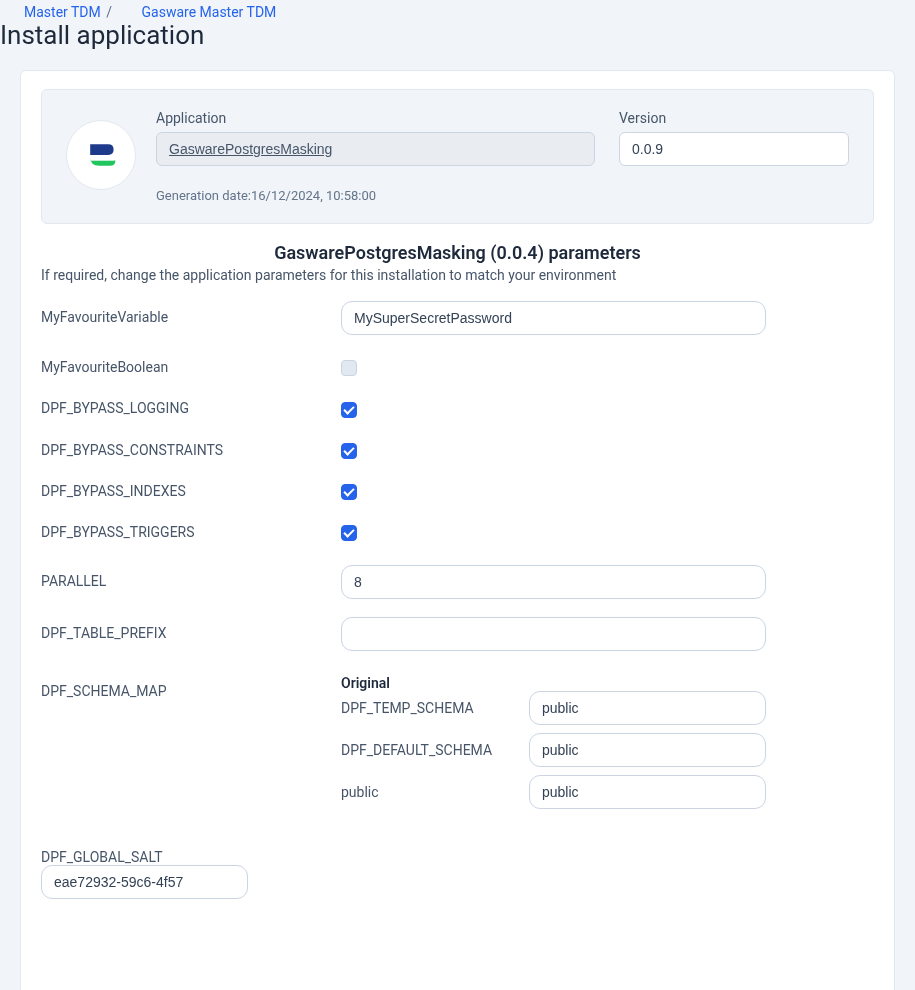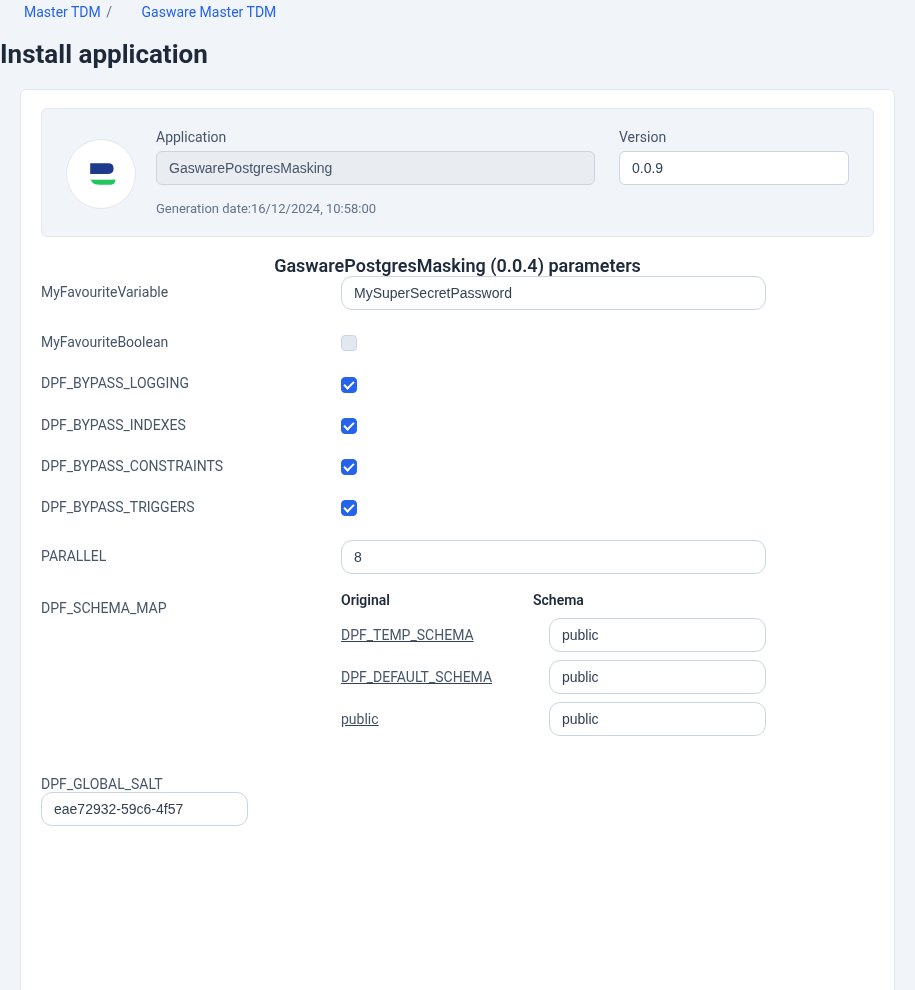--- a/index.html
+++ b/index.html
@@ -14,23 +14,23 @@
 
     .breadcrumb {
       padding: 4px 0 0 0;
       font-size: 14px;
       color: #2563eb;
     }
     .breadcrumb .sep { color: #64748b; margin: 0 2px; }
 
     .page-title {
       font-size: 26px;
-      font-weight: 700;
+      font-weight: 400;
       color: #1e293b;
-      margin-top: 19px;
+      margin-top: 0;
       margin-bottom: 12px;
     }
 
     .main-card {
       background: #fff;
       border: 1px solid #e2e8f0;
       border-radius: 6px;
       padding: 18px 20px 22px 20px;
       margin: 20px 20px 0 20px;
     }
@@ -75,26 +75,27 @@
       border-radius: 6px;
       padding: 8px 12px;
       font-size: 14px;
       background: #fff;
       color: #334155;
       width: 100%;
     }
     .field-input[disabled] {
       background: #e9edf2;
       color: #475569;
+      text-decoration: underline;
     }
 
     .gen-date {
       color: #64748b;
       font-size: 13px;
-      margin-top: 10px;
+      margin-top: 16px;
     }
 
     .params-title {
       font-size: 18px;
       font-weight: 600;
       color: #1e293b;
       margin-top: 18px;
       text-align: center;
     }
     .params-subtitle {
@@ -145,29 +146,27 @@
       border-width: 0 2px 2px 0;
       transform: rotate(45deg);
     }
 
     .schema-table { width: 100%; }
     .schema-header {
       display: flex;
       gap: 12px;
       font-weight: 600;
       color: #1e293b;
-      margin-bottom: 10px;
     }
     .schema-header .col { flex: 1; }
     .schema-row {
       display: flex;
-      gap: 28px;
+      gap: 8px;
       align-items: center;
       margin-bottom: 8px;
-      text-decoration: underline;
     }
     .schema-row .orig {
       flex: 0 0 180px;
       color: #475569;
     }
     .schema-row .sch { flex: 1; }
     .schema-row .sch .field-input { width: 100%; }
 
     .footer {
       margin-top: 28px;
@@ -206,65 +205,69 @@
         <span class="gen-date"><span>Generation date:</span><span>16/12/2024, 10:58:00</span></span>
       </div>
       <div class="field-group version">
         <span class="field-label">Version</span>
         <input class="field-input" value="0.0.9" style="">
       </div>
     </div>
   </div>
 
   <h2 class="params-title">GaswarePostgresMasking (0.0.4) parameters</h2>
+  <p class="params-subtitle">If required, change the application parameters for this installation to match your environment</p>
 
   <div class="param-row">
     <div class="param-label">MyFavouriteVariable</div>
     <div class="param-control"><input class="field-input" value="MySuperSecretPassword" style=""></div>
   </div>
 
   <div class="param-row">
     <div class="param-label checkbox-align">MyFavouriteBoolean</div>
     <div class="param-control"><input type="checkbox" class="checkbox" style=""></div>
   </div>
 
   <div class="param-row">
     <div class="param-label checkbox-align">DPF_BYPASS_LOGGING</div>
     <div class="param-control"><input type="checkbox" class="checkbox" checked="" style=""></div>
   </div>
 
   <div class="param-row">
+    <div class="param-label checkbox-align">DPF_BYPASS_CONSTRAINTS</div>
+    <div class="param-control"><input type="checkbox" class="checkbox" checked="" style=""></div>
+  </div>
+
+  <div class="param-row">
     <div class="param-label checkbox-align">DPF_BYPASS_INDEXES</div>
-    <div class="param-control"><input type="checkbox" class="checkbox" checked="" style=""></div>
-  </div>
-
-  <div class="param-row">
-    <div class="param-label checkbox-align">DPF_BYPASS_CONSTRAINTS</div>
     <div class="param-control"><input type="checkbox" class="checkbox" checked="" style=""></div>
   </div>
 
   <div class="param-row">
     <div class="param-label checkbox-align">DPF_BYPASS_TRIGGERS</div>
     <div class="param-control"><input type="checkbox" class="checkbox" checked="" style=""></div>
   </div>
 
 
   <div class="param-row tight">
     <div class="param-label">PARALLEL</div>
     <div class="param-control"><input class="field-input" value="8" style=""></div>
   </div>
 
+  <div class="param-row">
+    <div class="param-label">DPF_TABLE_PREFIX</div>
+    <div class="param-control"><input class="field-input" value="" style=""></div>
+  </div>
 
   <div class="param-row">
     <div class="param-label">DPF_SCHEMA_MAP</div>
     <div class="param-control">
       <div class="schema-table">
         <div class="schema-header">
           <div class="col" style="flex:0 0 180px">Original</div>
-          <div class="col">Schema</div>
         </div>
         <div class="schema-row">
           <div class="orig">DPF_TEMP_SCHEMA</div>
           <div class="sch"><input class="field-input" value="public" style=""></div>
         </div>
         <div class="schema-row">
           <div class="orig">DPF_DEFAULT_SCHEMA</div>
           <div class="sch"><input class="field-input" value="public" style=""></div>
         </div>
         <div class="schema-row">

